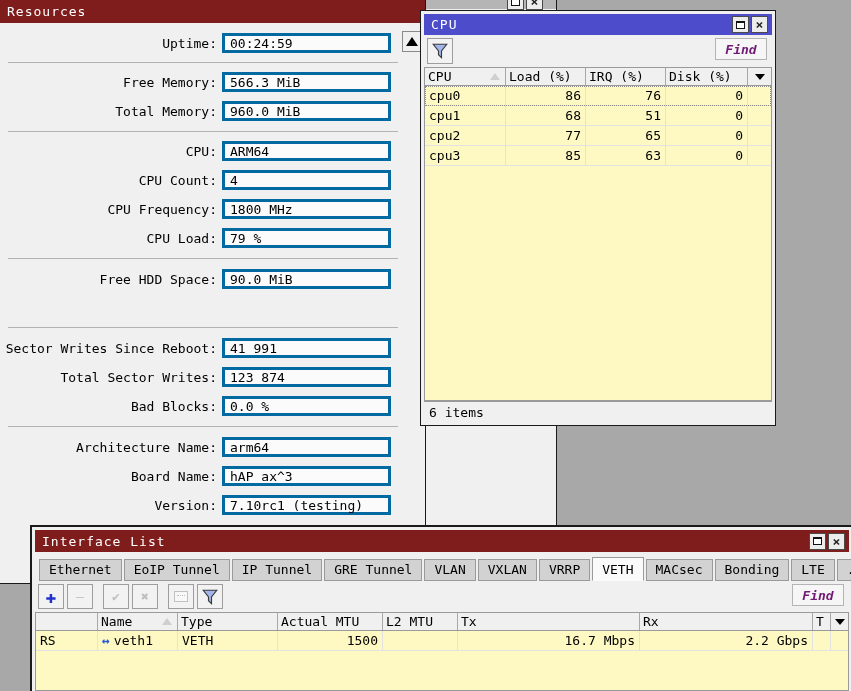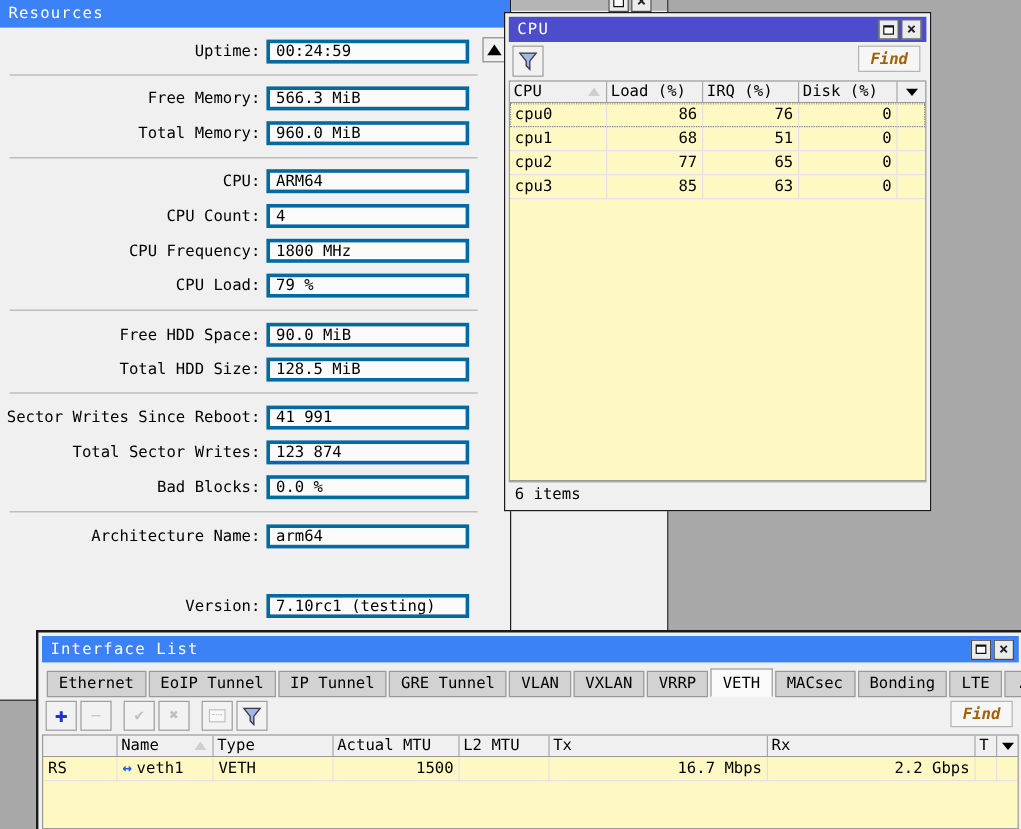--- a/index.html
+++ b/index.html
@@ -5,29 +5,29 @@
   * { margin:0; padding:0; box-sizing:border-box; }
   html,body { width:851px; height:691px; }
   body { font-family:"DejaVu Sans Mono", monospace; font-size:13px; color:#000; }
   #desktop { position:relative; width:851px; height:691px; background:#a8a8a8; overflow:hidden; }
 
   
   .win { position:absolute; background:#f0f0f0; border:1px solid #1a1a1a; }
   .win-inner { position:absolute; inset:1px; padding:2px; display:flex; flex-direction:column; }
   .titlebar { height:21px; display:flex; align-items:center; padding:0 4px 0 7px; color:#fff; flex:0 0 auto; }
   .titlebar.active { background:#4d4dcb; }
-  .titlebar.inactive { background:#3b82f6; }
+  .titlebar.inactive { background:#7f1d1d; }
   .title-text { flex:1 1 auto; letter-spacing:1px; }
   .tb-btn { width:17px; height:17px; background:#ececec; border:1px solid #4a4a4a; margin-left:2px;
             display:flex; align-items:center; justify-content:center; color:#222; font-weight:bold; }
   .max-glyph { width:9px; height:8px; border:1px solid #111; border-top:2px solid #111; background:#fff; }
   .close-glyph { font-size:13px; line-height:1; color:#222; }
 
   .find-btn { position:absolute; right:5px; top:3px; width:52px; height:22px; background:#f6f6f6;
-              border:1px solid #b4b4b4; color:#a16207; font-style:italic; font-weight:bold;
+              border:1px solid #b4b4b4; color:#701a75; font-style:italic; font-weight:bold;
               display:flex; align-items:center; justify-content:center; }
 
   .toolbar { position:relative; height:30px; flex:0 0 auto; display:flex; align-items:center; gap:3px; padding-left:3px; }
   .tool-btn { width:26px; height:25px; background:#f2f2f2; border:1px solid #9d9d9d;
               display:flex; align-items:center; justify-content:center; }
   .tool-btn.disabled { color:#bfbfbf; }
 
   
   .grid-header { display:flex; flex:0 0 auto; background:#f0f0f0; border:1px solid #9a9a9a; height:19px; }
   .gh-cell { border-right:1px solid #a8a8a8; padding:1px 3px; display:flex; align-items:center; overflow:hidden; white-space:nowrap; }
@@ -126,41 +126,41 @@
     </div>
     <div class="res-field" style="top:228px">
       <span class="res-label">CPU Load:</span>
       <span class="res-box">79 %</span>
     </div>
     <div class="res-sep" style="top:258px"></div>
     <div class="res-field" style="top:269px">
       <span class="res-label">Free HDD Space:</span>
       <span class="res-box">90.0 MiB</span>
     </div>
-    <div class="res-field" style="top:298px">
-      <span class="res-label">Total HDD Size:</span>
-      <span class="res-box">128.5 MiB</span>
-    </div>
     <div class="res-sep" style="top:327px"></div>
     <div class="res-field" style="top:338px">
       <span class="res-label">Sector Writes Since Reboot:</span>
       <span class="res-box">41 991</span>
     </div>
     <div class="res-field" style="top:367px">
       <span class="res-label">Total Sector Writes:</span>
       <span class="res-box">123 874</span>
     </div>
     <div class="res-field" style="top:396px">
       <span class="res-label">Bad Blocks:</span>
       <span class="res-box">0.0 %</span>
     </div>
     <div class="res-sep" style="top:426px"></div>
     <div class="res-field" style="top:437px">
       <span class="res-label">Architecture Name:</span>
       <span class="res-box">arm64</span>
+    </div>
+    <div class="res-field" style="top:466px">
+      <span class="res-label">Board Name:</span>
+      <span class="res-box">hAP ax^3</span>
     </div>
     <div class="res-field" style="top:495px">
       <span class="res-label">Version:</span>
       <span class="res-box">7.10rc1 (testing)</span>
     </div>
 
     <div id="res-scroll-up">
       <span class="up-tri"></span>
     </div>
   </div>

